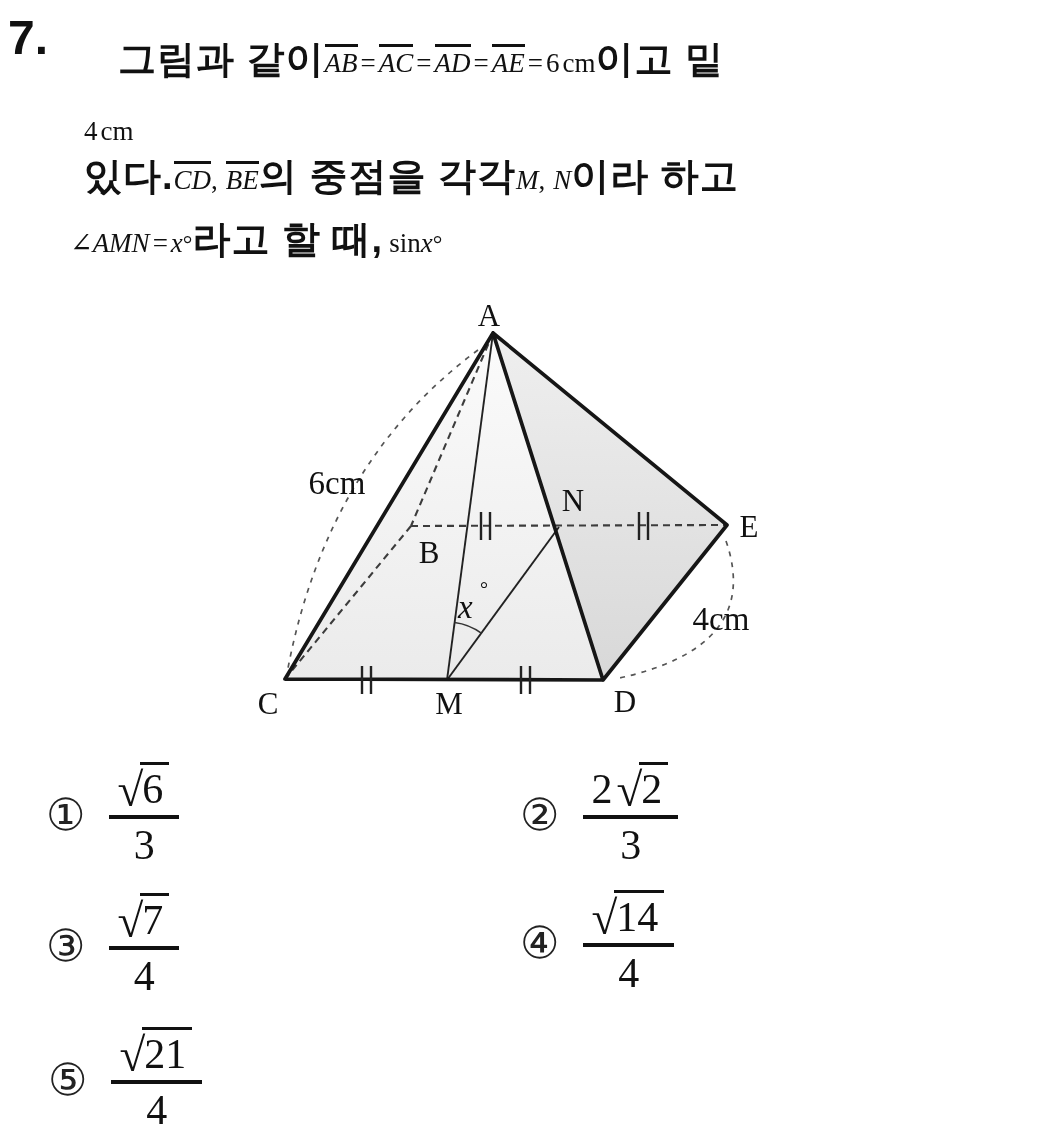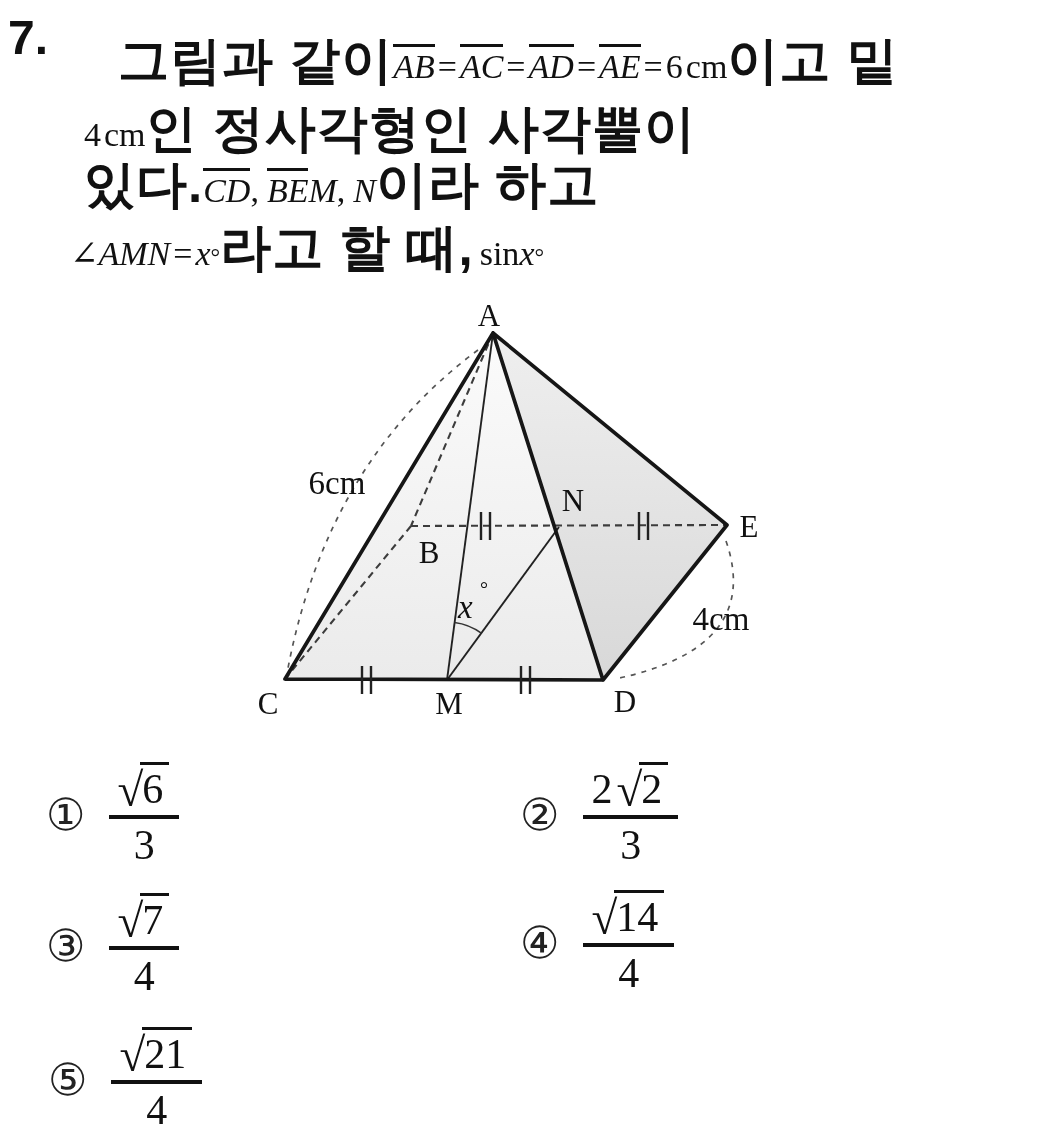--- a/index.html
+++ b/index.html
@@ -1,22 +1,22 @@
 <!DOCTYPE html>
 <html><head>
 <meta charset="utf-8">
 <style>
   html,body{margin:0;padding:0;}
   body{width:1063px;height:1147px;position:relative;background:#ffffff;overflow:hidden;
        font-family:"Liberation Sans",sans-serif;color:#111;}
   .qnum{position:absolute;left:8px;top:10px;font-size:48px;font-weight:700;
         font-family:"Liberation Sans",sans-serif;}
   .line{position:absolute;white-space:nowrap;display:flex;align-items:baseline;}
-  .kr{font-family:"Liberation Sans",sans-serif;font-weight:700;font-size:51px;letter-spacing:1px;}
-  .mt{font-family:"Liberation Serif","DejaVu Serif",serif;font-size:34px;}
+  .kr{font-family:"Liberation Sans",sans-serif;font-weight:700;font-size:38px;letter-spacing:1px;}
+  .mt{font-family:"Liberation Serif","DejaVu Serif",serif;font-size:27px;}
   .it{font-style:italic;}
   .ol{border-top:3px solid #111;padding-top:1px;}
   .eq{margin:0 3px;}
   .unit{margin-left:3px;margin-top:32px;}
   .deg{font-size:24px;vertical-align:14px;}
   
   .choice{position:absolute;display:flex;align-items:center;}
   .cnum{font-family:"DejaVu Sans",sans-serif;font-size:44px;color:#222;}
   .frac{display:inline-flex;flex-direction:column;align-items:center;margin-left:24px;
         font-family:"Liberation Serif","DejaVu Serif",serif;font-size:42px;}
@@ -43,28 +43,28 @@
   <span class="mt it ol">AE</span>
   <span class="mt eq">=</span>
   <span class="mt">6</span>
   <span class="mt unit">cm</span>
   <span class="kr">이고 밑</span>
 </div>
 
 <div class="line" style="left:84px;top:84px;">
   <span class="mt">4</span>
   <span class="mt unit">cm</span>
-  <span class="kr">인 정사각형인 사각뿔이</span>
 </div>
 
 <div class="line" style="left:84px;top:151px;">
   <span class="kr">있다. </span>
   <span class="mt it ol">CD</span>
   <span class="mt">, </span>
   <span class="mt it ol" style="margin-left:8px;">BE</span>
+  <span class="kr">의 중점을 각각 </span>
   <span class="mt it">M</span>
   <span class="mt">, </span>
   <span class="mt it" style="margin-left:8px;">N</span>
   <span class="kr">이라 하고</span>
 </div>
 
 <div class="line" style="left:70px;top:214px;">
   <span class="mt">∠</span>
   <span class="mt it">AMN</span>
   <span class="mt eq">=</span>

